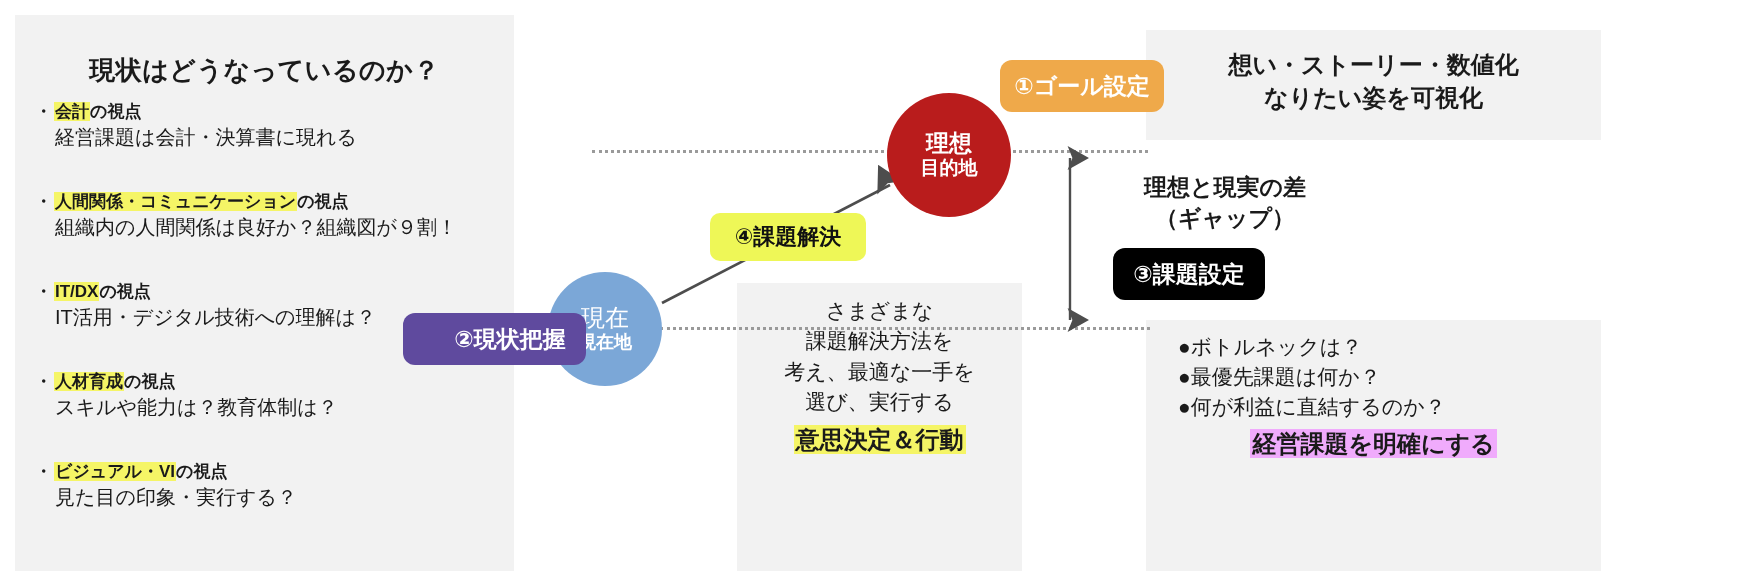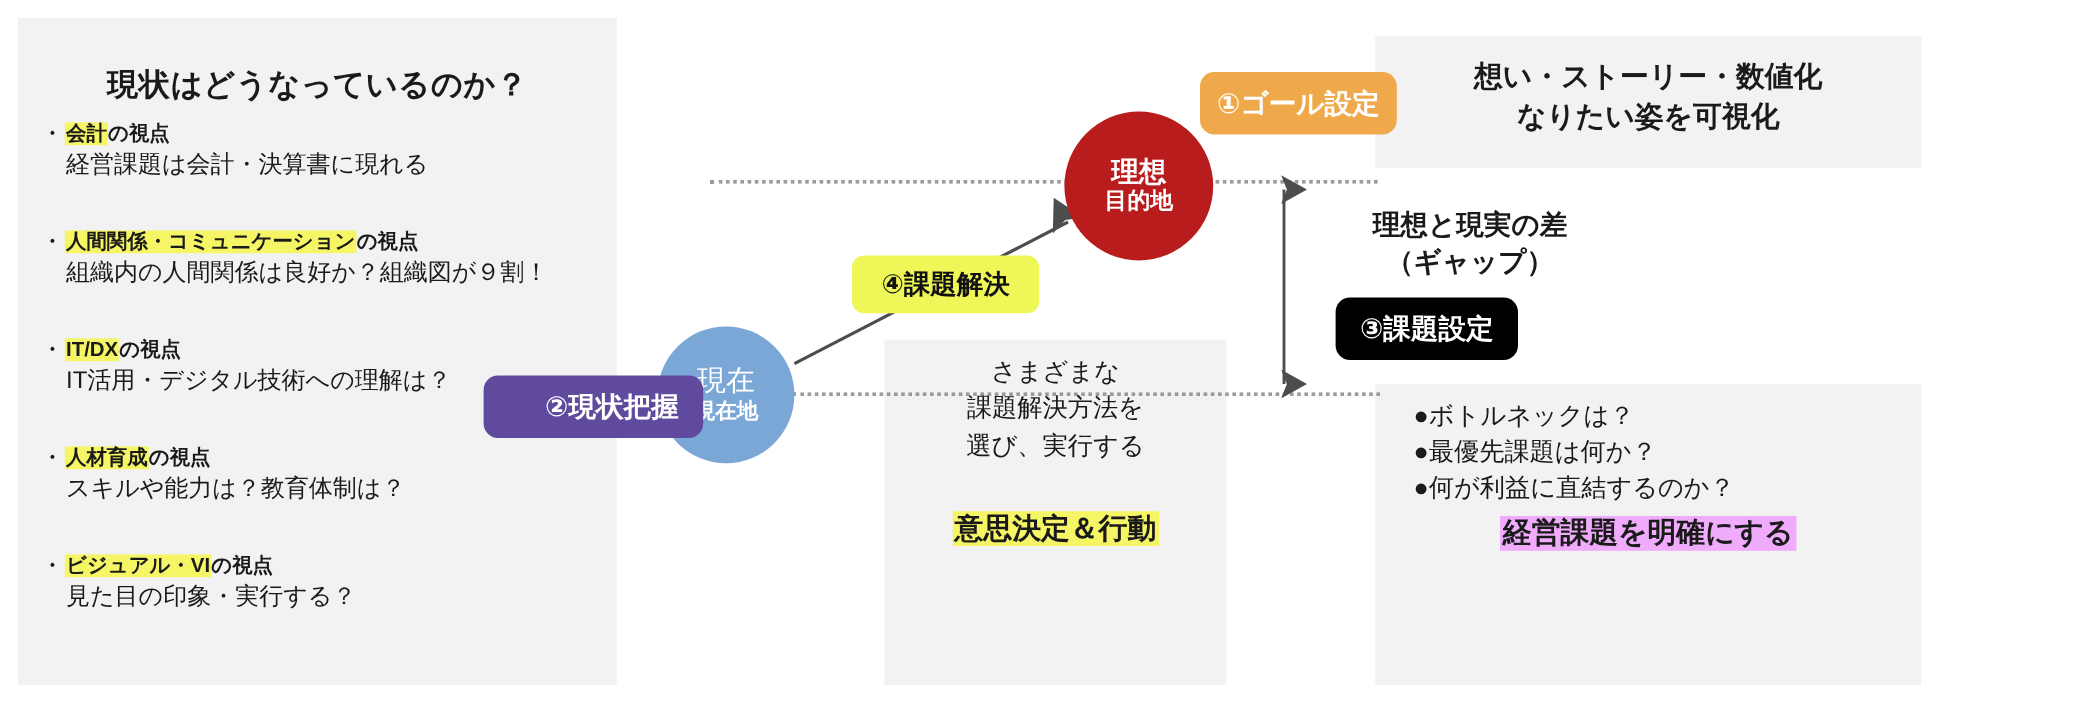--- a/index.html
+++ b/index.html
@@ -260,20 +260,21 @@
   </div>
 
   <div class="tag" id="tag-goal">①ゴール設定</div>
   <div class="tag" id="tag-current">②現状把握</div>
   <div class="tag" id="tag-issue">③課題設定</div>
   <div class="tag" id="tag-solve">④課題解決</div>
 
   <div id="mid-body">
     <div>さまざまな</div>
     <div>課題解決方法を</div>
+    <div>考え、最適な一手を</div>
     <div>選び、実行する</div>
   </div>
   <div id="mid-emph"><span>意思決定＆行動</span></div>
 
   <div id="right-head">
     <div>想い・ストーリー・数値化</div>
     <div>なりたい姿を可視化</div>
   </div>
 
   <div id="gap-label">

